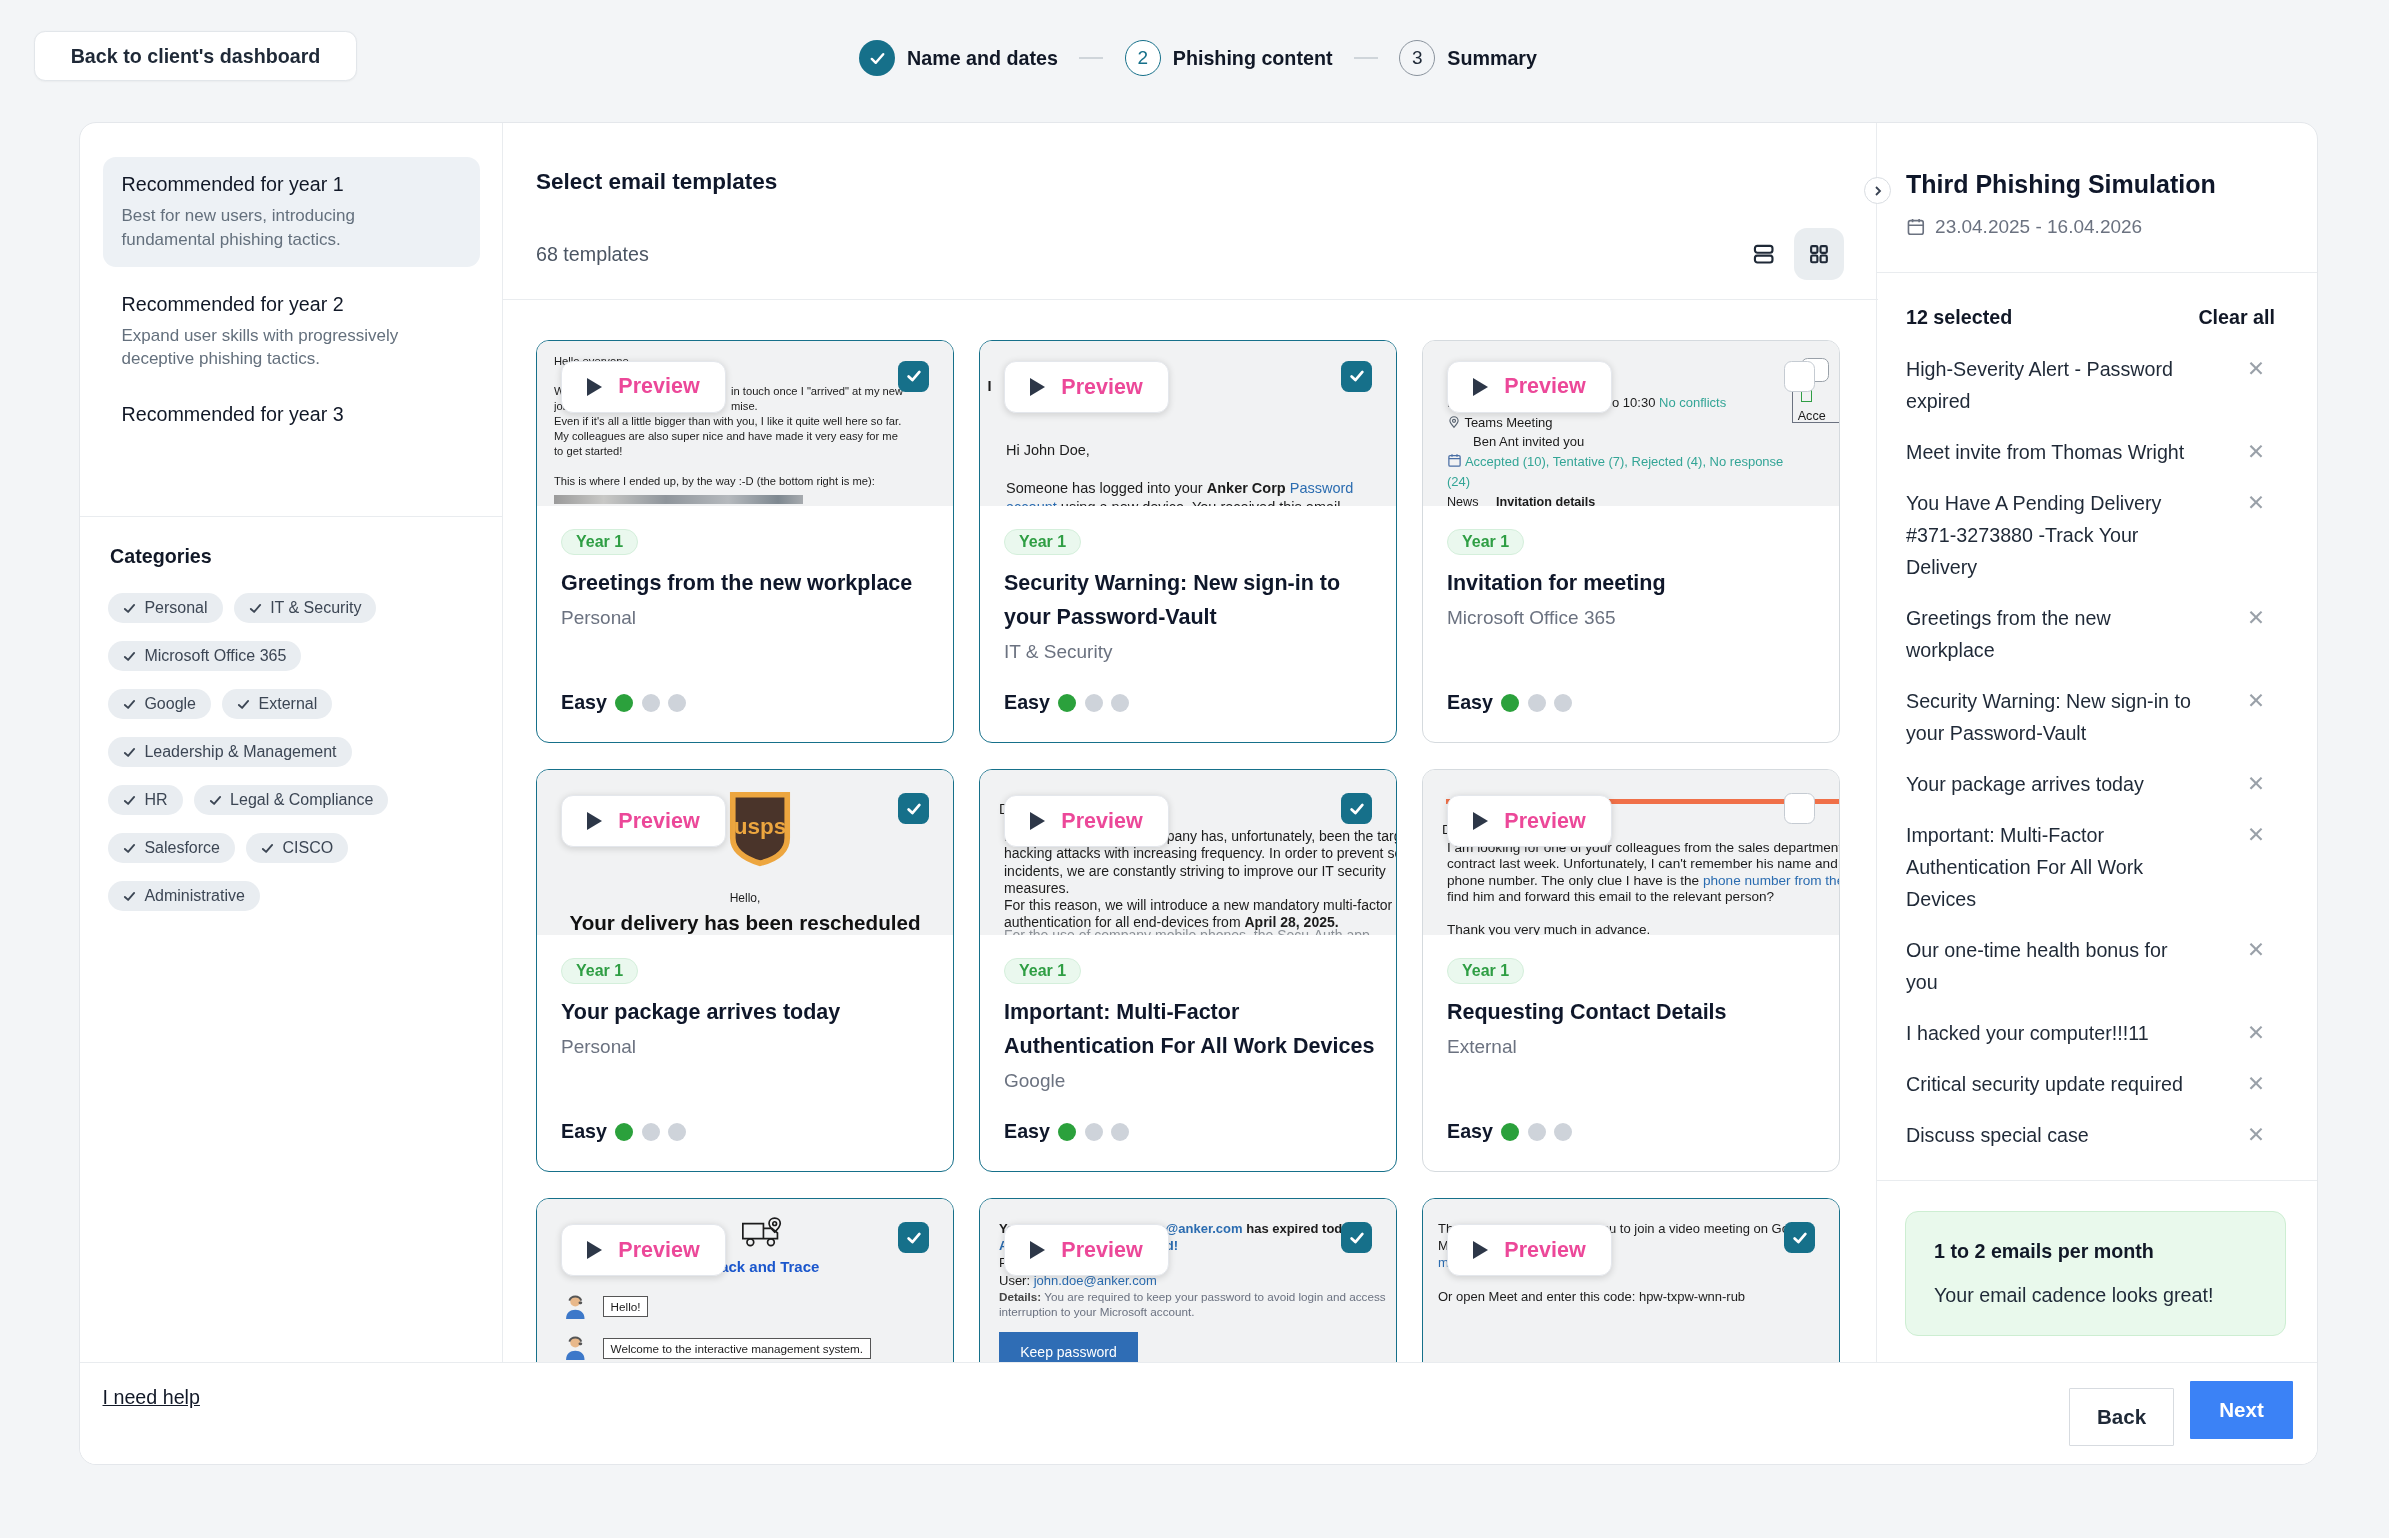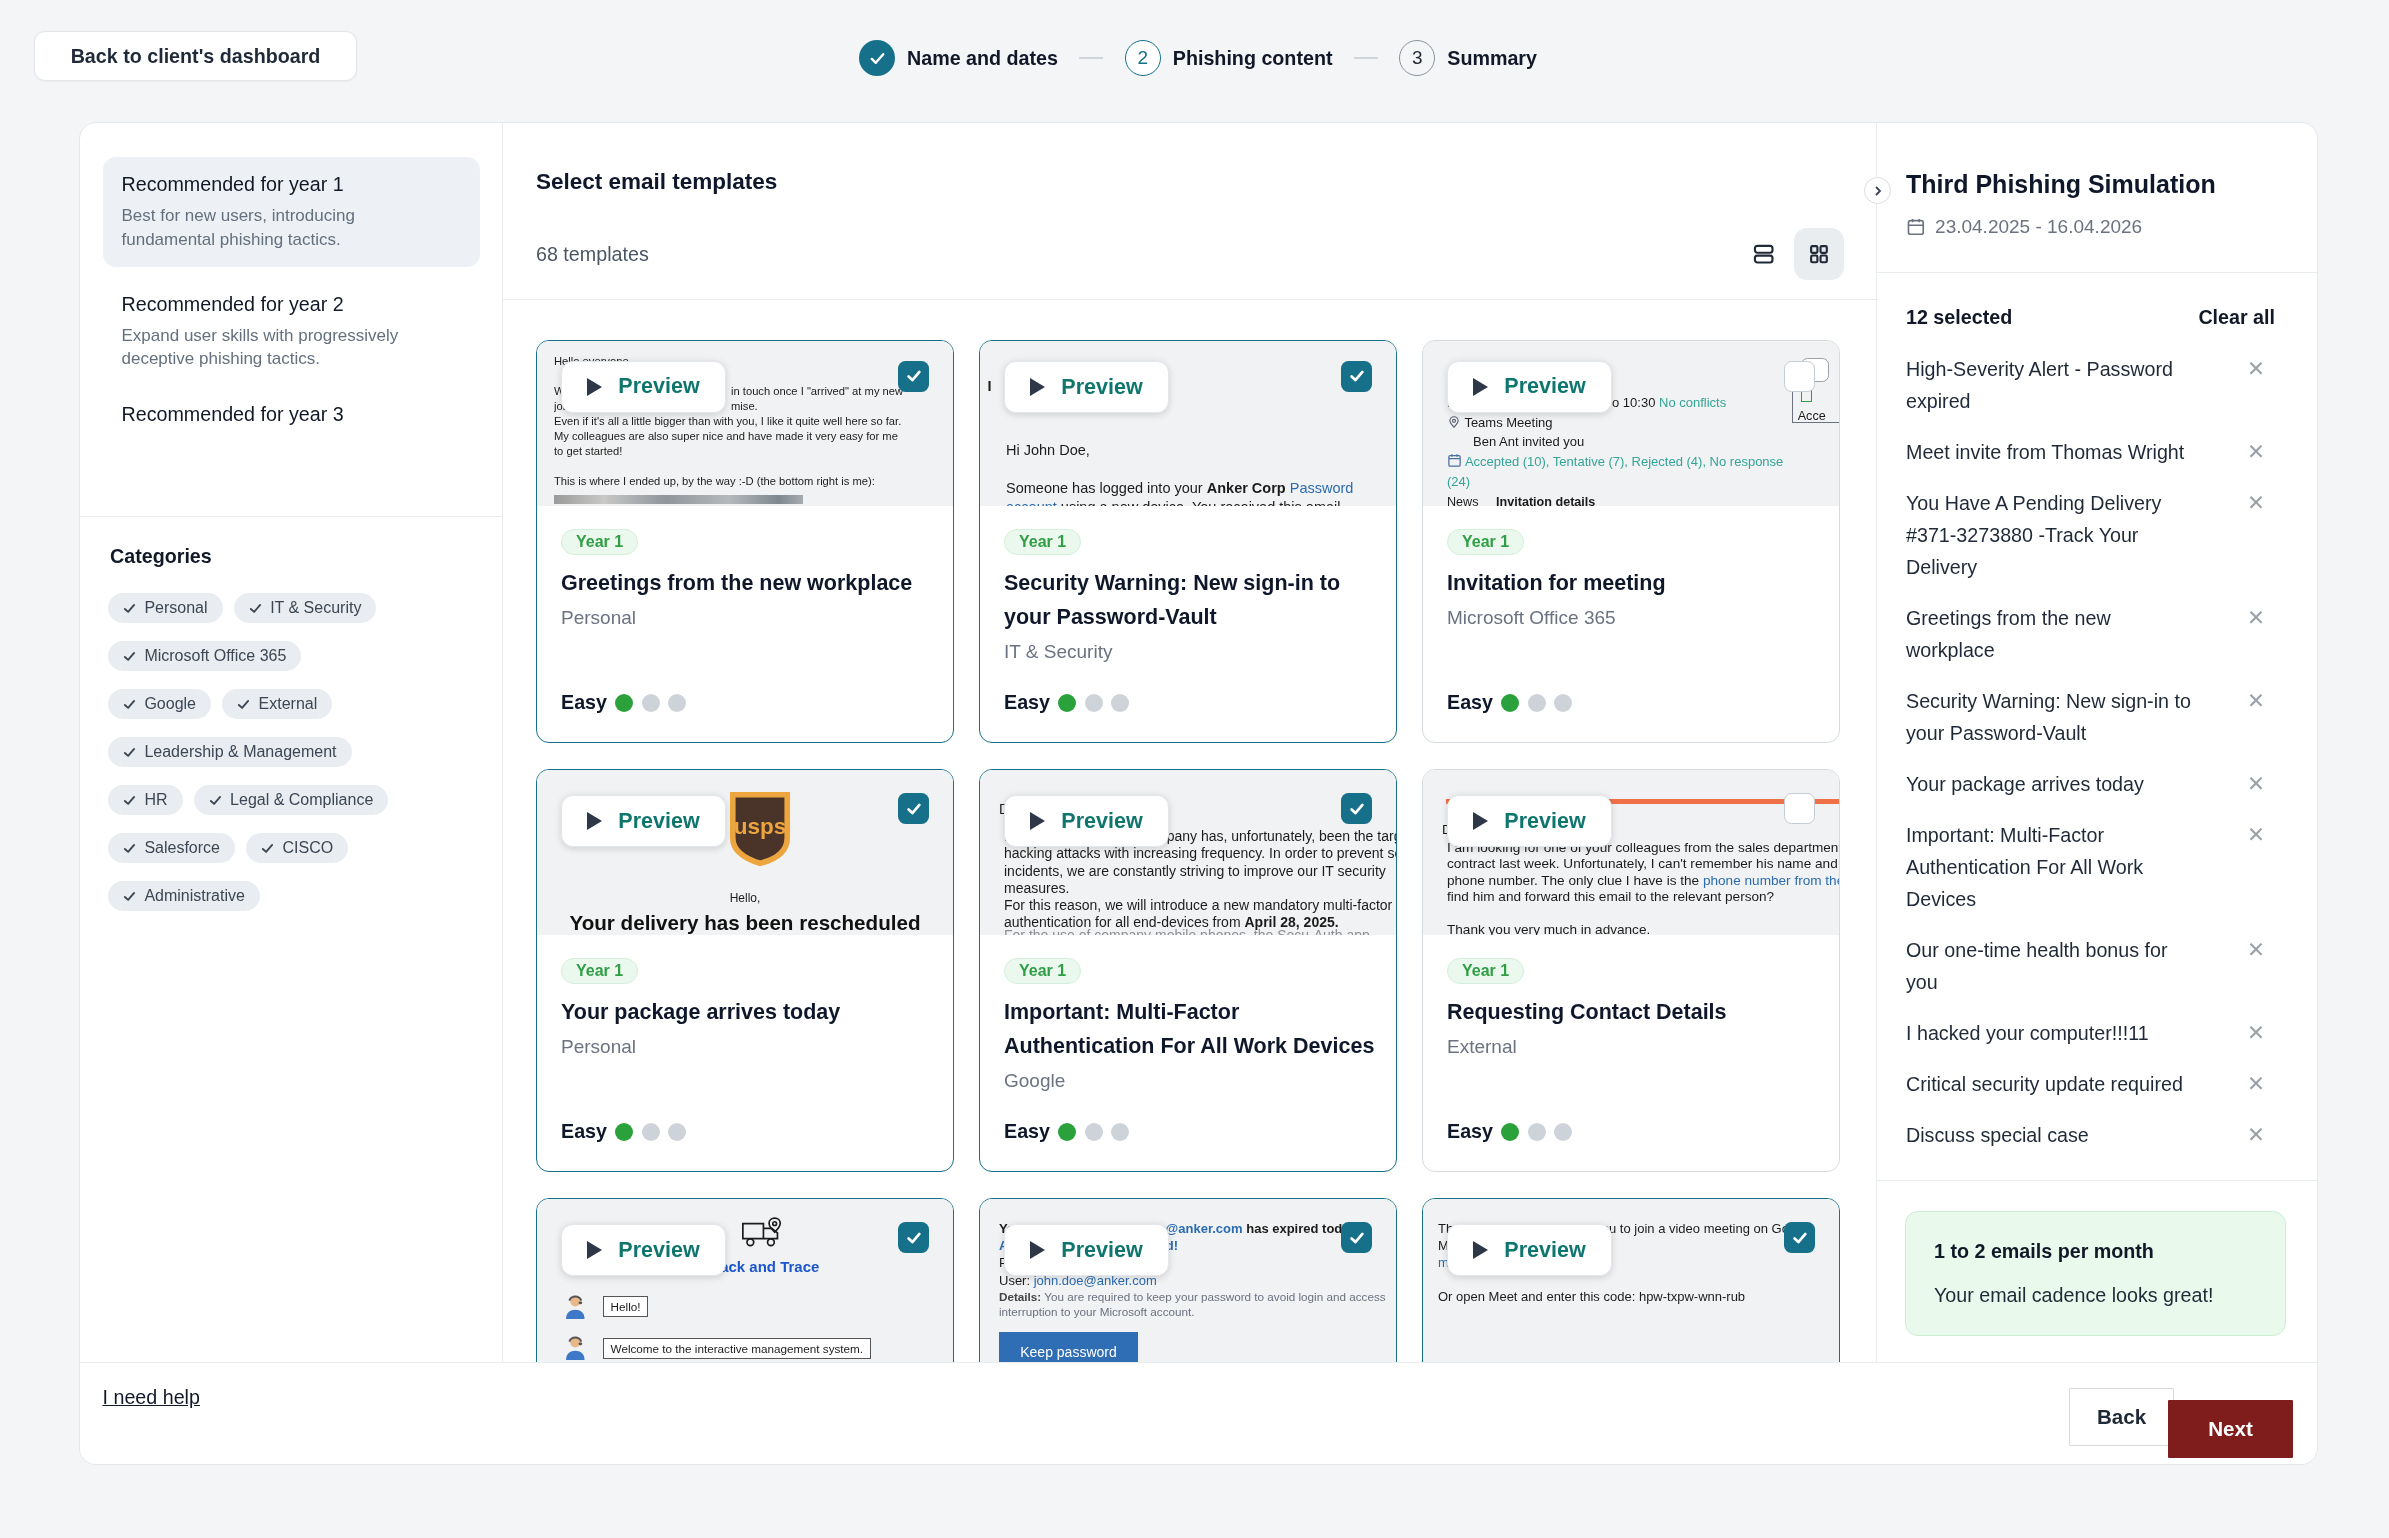--- a/index.html
+++ b/index.html
@@ -30,21 +30,21 @@
 .mh1 { position:absolute; left:33px; top:46px; font-size:22.5px; font-weight:700; color:#0f172a; }
 .mcount { position:absolute; left:33px; top:120px; font-size:19.7px; color:#4b5563; }
 .toggles { position:absolute; right:34px; top:105px; display:flex; align-items:center; gap:5.6px; }
 .tbtn { width:50px; height:52px; border-radius:13px; display:flex; align-items:center; justify-content:center; }
 .tbtn.on { background:#e9edf0; }
 .mdiv { position:absolute; left:0; right:0; top:176px; border-top:0.9px solid #e9ecef; }
 .grid { position:absolute; left:33px; top:217px; display:grid; grid-template-columns:repeat(3,418px); grid-auto-rows:403px; gap:26px 25px; }
 .card { position:relative; border:0.9px solid #d5dade; border-radius:13px; background:#fff; overflow:hidden; }
 .card.sel { border:1.9px solid #16708a; }
 .prev { height:165px; background:#f1f2f3; position:relative; overflow:hidden; }
-.pbtn { position:absolute; left:24px; top:19.7px; width:165px; height:52px; background:#fff; border:0.9px solid #e4e7ec; border-radius:12px; box-shadow:0 1.9px 7.5px rgba(0,0,0,.14); display:flex; align-items:center; justify-content:center; gap:16px; font-size:21.5px; font-weight:700; color:#0f766e; z-index:5; }
+.pbtn { position:absolute; left:24px; top:19.7px; width:165px; height:52px; background:#fff; border:0.9px solid #e4e7ec; border-radius:12px; box-shadow:0 1.9px 7.5px rgba(0,0,0,.14); display:flex; align-items:center; justify-content:center; gap:16px; font-size:21.5px; font-weight:700; color:#ec4899; z-index:5; }
 .play { width:0; height:0; border-left:15px solid #2d3748; border-top:9.4px solid transparent; border-bottom:9.4px solid transparent; }
 .chk { position:absolute; right:24px; top:19.7px; width:31px; height:31px; border-radius:7.5px; z-index:6; }
 .chk.on { background:#16708a; display:flex; align-items:center; justify-content:center; }
 .chk.off { background:#fff; border:1.9px solid #c5cbd2; }
 .cbody { padding:23.4px 24px 0; }
 .pill { display:inline-flex; height:26px; padding:0 14px; align-items:center; background:#eaf8ee; border:0.9px solid #d4efdb; border-radius:14px; font-size:16px; font-weight:700; color:#2f9e44; }
 .ctitle { font-size:21.5px; line-height:34px; font-weight:700; color:#0f172a; margin-top:10.3px; white-space:nowrap; }
 .ccat { font-size:19px; color:#6b7280; margin-top:7.5px; }
 .easy { position:absolute; left:24px; bottom:28px; display:flex; align-items:center; gap:8.4px; font-size:19.7px; font-weight:700; color:#0f172a; }
 .dot { width:18px; height:18px; border-radius:50%; background:#ced3da; }
@@ -63,21 +63,21 @@
 .ritem .x { font-size:21.5px; color:#9aa1a9; line-height:32px; margin-right:24px; }
 .rdiv2 { position:absolute; left:0; right:0; top:1057px; border-top:0.9px solid #e9ecef; }
 .greenbox { position:absolute; left:28px; right:31px; top:1088px; height:125px; background:#e9f9ec; border:0.9px solid #cdeed2; border-radius:13px; padding:28px 28px; }
 .greenbox .b { font-size:19.7px; font-weight:700; color:#111827; margin-bottom:20.6px; }
 .greenbox .s { font-size:19.7px; color:#1f2937; }
 
 .botbar { position:absolute; left:0; right:0; top:1239px; height:104px; border-top:0.9px solid #e9ecef; background:#fff; }
 .help { position:absolute; left:22.5px; top:23.4px; font-size:19.7px; color:#111827; text-decoration:underline; }
 .bbtn { position:absolute; height:58px; border-radius:1px; display:flex; align-items:center; justify-content:center; font-size:20.6px; font-weight:700; }
 .back { right:143px; top:25px; width:105px; background:#fff; border:0.9px solid #d7dbe0; color:#1f2937; }
-.next { right:24px; top:37px; width:125px; background:#7f1d1d; color:#fff; }
+.next { right:24px; top:18px; width:103px; background:#3b82f6; color:#fff; }
 
 .eml { position:absolute; left:0; top:0; right:0; color:#1c1c1c; }
 .eln { white-space:nowrap; overflow:hidden; }
 .blue { color:#2b6cb0; }
 .tealc { color:#33a596; }
 </style>
 </head>
 <body>
 <div class="backbtn">Back to client's dashboard</div>
 <div class="stepper">

